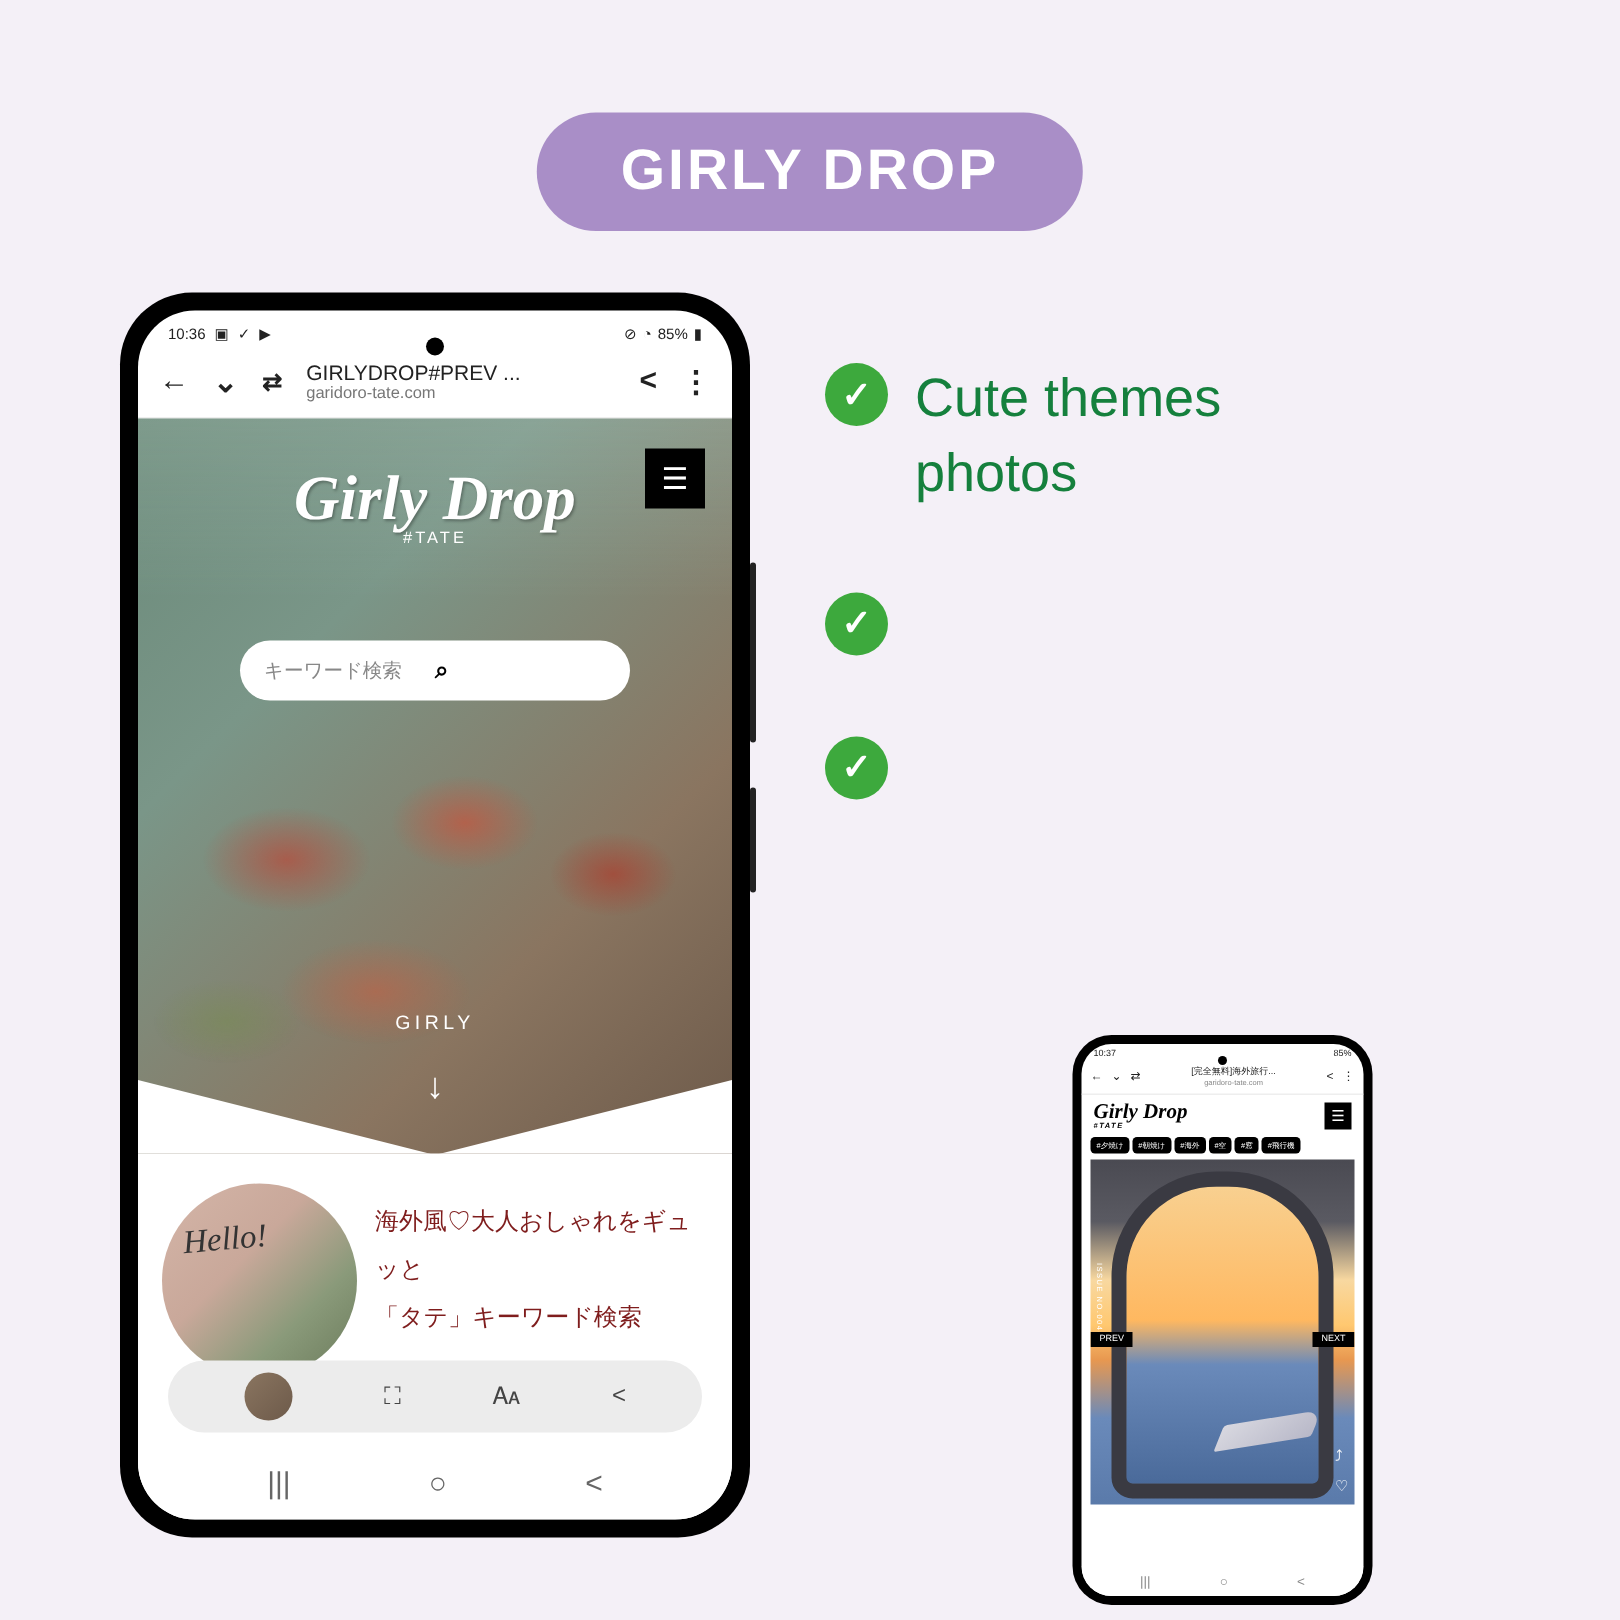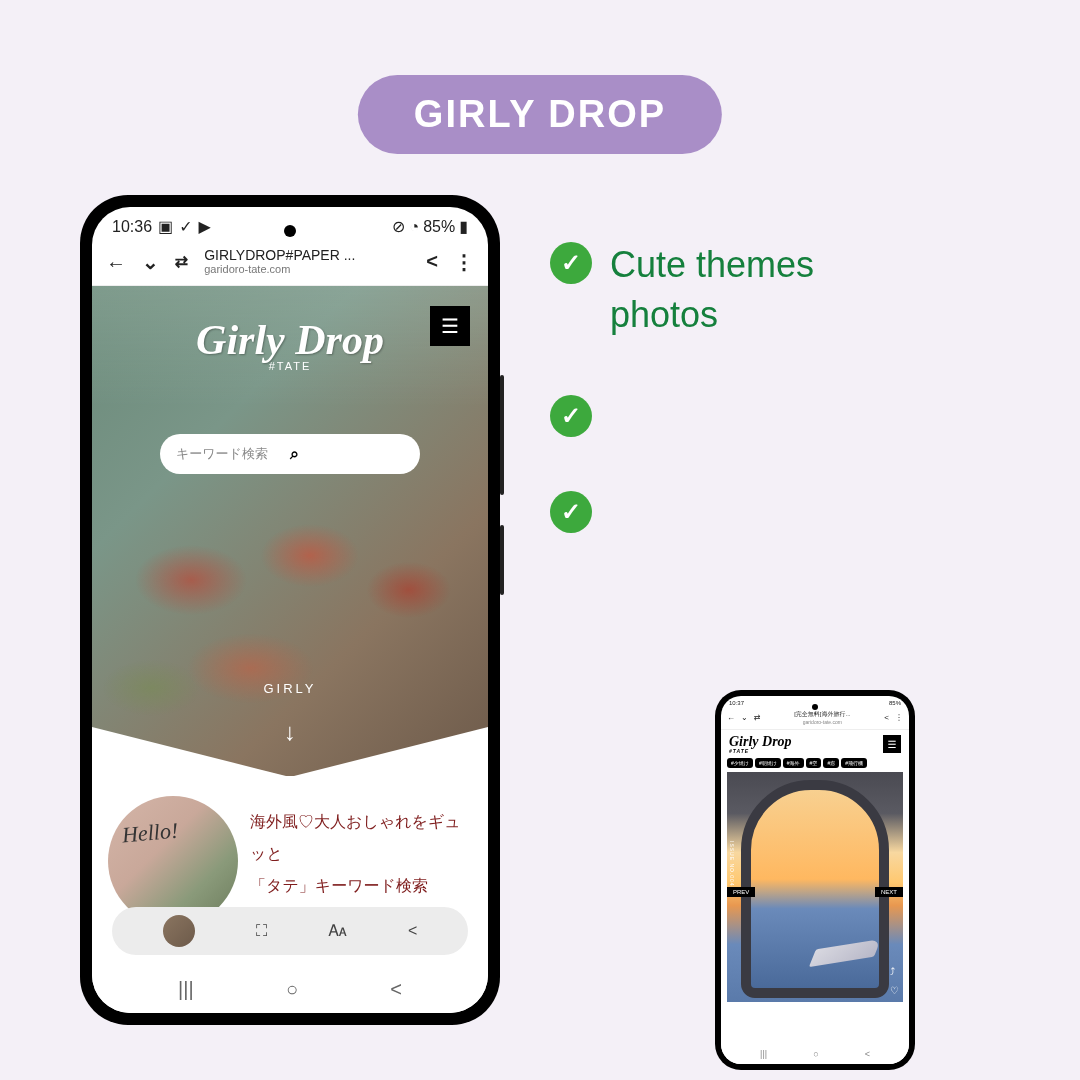--- a/index.html
+++ b/index.html
@@ -60,21 +60,21 @@
       width: 4px;
       border-radius: 2px;
     }
     .phone-large .btn-vol { top: 180px; height: 120px; }
     .phone-large .btn-pwr { top: 330px; height: 70px; }
     .status-bar {
       display: flex;
       justify-content: space-between;
       align-items: flex-start;
       padding: 10px 20px 4px;
-      font-size: 16px;
+      font-size: 10px;
       color: #222;
       font-weight: 500;
     }
     .status-left { display: flex; align-items: center; gap: 6px; }
     .status-right { display: flex; align-items: center; gap: 4px; }
     .browser-bar {
       display: flex;
       align-items: center;
       padding: 8px 14px 10px;
       gap: 16px;
@@ -449,21 +449,21 @@
         <span>◔</span>
         <span>85%</span>
         <span>▮</span>
       </div>
     </div>
     <div class="browser-bar">
       <span class="back-icon">←</span>
       <span class="down-icon">⌄</span>
       <span class="toggle-icon" style="font-size:16px">⇄</span>
       <div class="browser-title">
-        <div class="t1">GIRLYDROP#PAPER ...</div>
+        <div class="t1">GIRLYDROP#PREV ...</div>
         <div class="t2">garidoro-tate.com</div>
       </div>
       <span class="share-icon">&lt;</span>
       <span class="dots-icon">⋮</span>
     </div>
     <div class="hero">
       <div class="logo">
         <div class="script">Girly Drop</div>
         <div class="sub">#TATE</div>
       </div>

